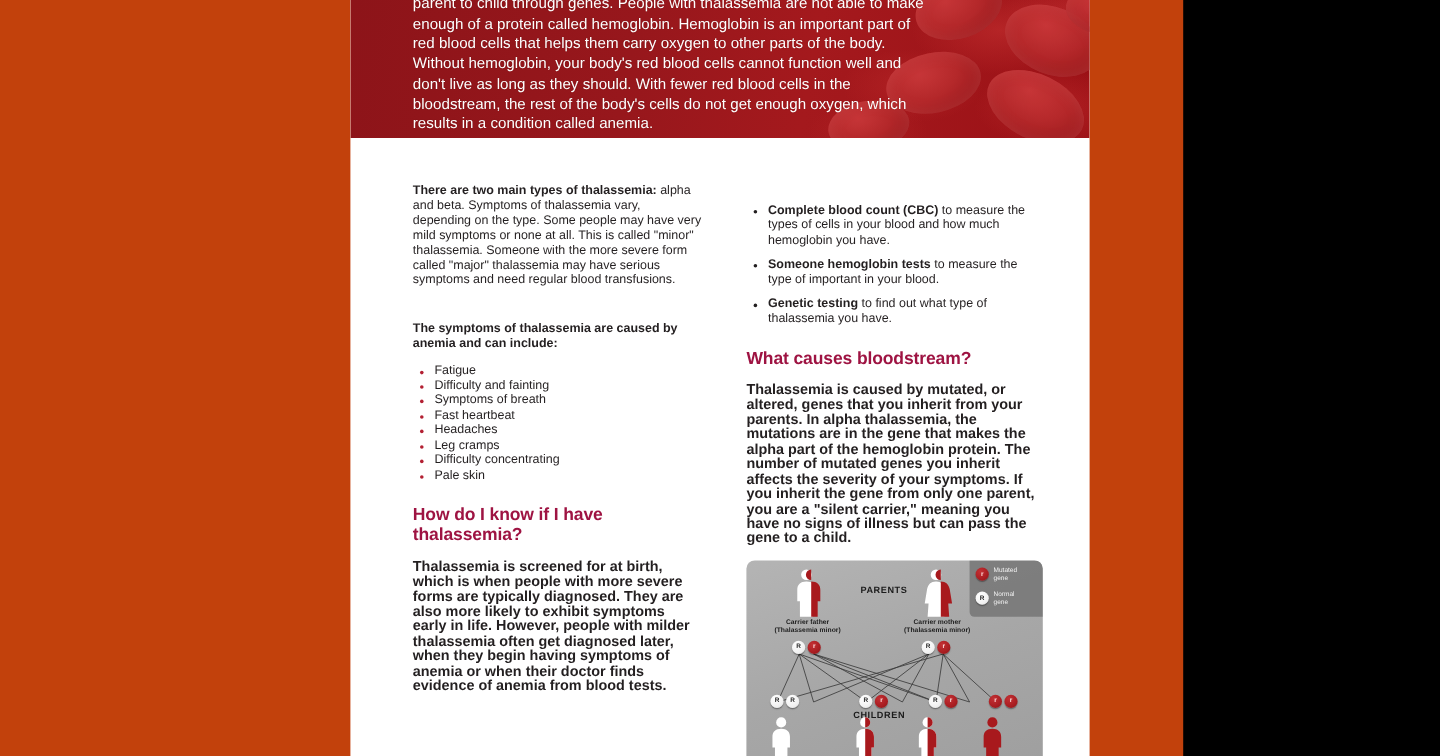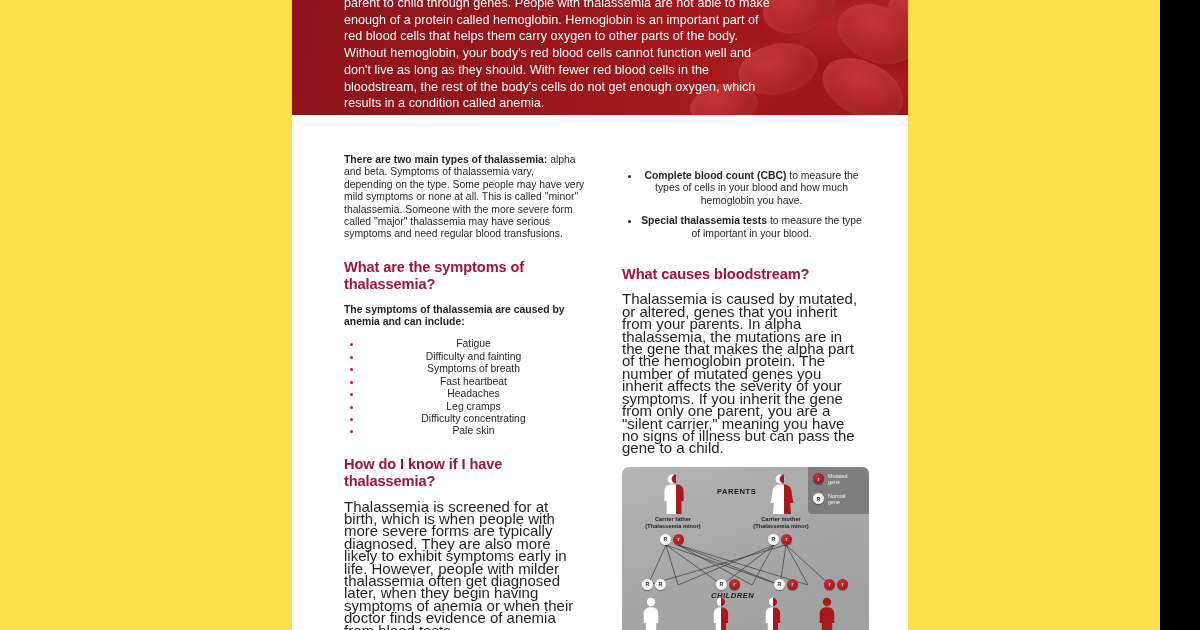--- a/index.html
+++ b/index.html
@@ -4,22 +4,22 @@
 <style>
   * { box-sizing: border-box; margin: 0; padding: 0; }
   html, body {
     width: 1200px; height: 630px;
     background: #000;
     font-family: "Liberation Sans", sans-serif;
     overflow: hidden;
   }
   #stage {
     position: relative;
-    width: 1160px; height: 630px;
-    background: #fde047;
+    width: 986px; height: 630px;
+    background: #c2410c;
   }
 
   
   #page {
     position: absolute;
     left: 292px; top: 0;
     width: 616px; height: 630px;
     background: #ffffff;
     overflow: hidden;
   }
@@ -79,32 +79,33 @@
 
   h2.heading {
     color: #9e1342;
     font-size: 14.6px;
     line-height: 17.4px;
     font-weight: bold;
     letter-spacing: -.1px;
   }
 
   p.para {
-    font-size: 15px;
+    font-size: 12px;
     line-height: 12.4px;
     color: #231f20;
+    font-weight: bold;
   }
   p.intro {
     font-size: 10.4px;
     line-height: 12.4px;
     color: #231f20;
     font-weight: bold;
   }
 
-  ul.bullets { list-style: none; text-align: center; }
+  ul.bullets { list-style: none; }
   ul.bullets li {
     position: relative;
     padding-left: 18px;
     font-size: 10.4px;
     line-height: 12.4px;
     color: #231f20;
   }
   ul.bullets li::before {
     content: "";
     position: absolute;
@@ -210,21 +211,20 @@
     </div>
 
     <div id="body">
 
       <div class="col" id="col-left">
 
         <p class="lead"><b>There are two main types of thalassemia:</b><span> alpha and beta. Symptoms of thalassemia vary, depending on the type. Some people may have very mild symptoms or none at all. This is called "minor" thalassemia. Someone with the more severe form called "major" thalassemia may have serious symptoms and need regular blood transfusions.</span></p>
 
         <div class="sp18"></div>
 
-        <h2 class="heading">What are the symptoms of thalassemia?</h2>
 
         <div class="sp10"></div>
 
         <p class="intro">The symptoms of thalassemia are caused by anemia and can include:</p>
 
         <div class="sp10"></div>
 
         <ul class="bullets red-bullets">
           <li>Fatigue</li>
           <li>Difficulty and fainting</li>
@@ -245,21 +245,22 @@
         <p class="para">Thalassemia is screened for at birth, which is when people with more severe forms are typically diagnosed. They are also more likely to exhibit symptoms early in life. However, people with milder thalassemia often get diagnosed later, when they begin having symptoms of anemia or when their doctor finds evidence of anemia from blood tests.</p>
       </div>
 
       <div class="col" id="col-right">
 
 
         <div class="sp16"></div>
 
         <ul class="bullets dark-bullets">
           <li style="margin-bottom:8px;"><b>Complete blood count (CBC)</b><span> to measure the types of cells in your blood and how much hemoglobin you have.</span></li>
-          <li style="margin-bottom:8px;"><b>Special thalassemia tests</b><span> to measure the type of important in your blood.</span></li>
+          <li style="margin-bottom:8px;"><b>Someone hemoglobin tests</b><span> to measure the type of important in your blood.</span></li>
+          <li><b>Genetic testing</b><span> to find out what type of thalassemia you have.</span></li>
         </ul>
 
         <div class="sp18"></div>
 
         <h2 class="heading">What causes bloodstream?</h2>
 
         <div class="sp10"></div>
 
         <p class="para">Thalassemia is caused by mutated, or altered, genes that you inherit from your parents. In alpha thalassemia, the mutations are in the gene that makes the alpha part of the hemoglobin protein. The number of mutated genes you inherit affects the severity of your symptoms. If you inherit the gene from only one parent, you are a "silent carrier," meaning you have no signs of illness but can pass the gene to a child.</p>
 
@@ -341,21 +342,21 @@
           </div>
           <div class="gene-pair" style="left:152px; top:112px;">
             <div class="gene norm">R</div>
             <div class="gene mut">r</div>
           </div>
           <div class="gene-pair" style="left:202px; top:112px;">
             <div class="gene mut">r</div>
             <div class="gene mut">r</div>
           </div>
 
-          <div class="dtitle" style="left:89px; top:124px;font-style:italic;">CHILDREN</div>
+          <div class="dtitle" style="left:89px; top:124px;">CHILDREN</div>
 
           <svg class="person" style="left:16px; top:130px;" width="28" height="40" viewBox="0 0 28 40">
             <circle cx="13" cy="5" r="4.2" fill="#fff"></circle>
             <path d="M13 10.2c-4.8 0-7.3 2.5-7.3 6.7v9.1h2.1V38h10.4V26h2.1v-9.1c0-4.2-2.5-6.7-7.3-6.7z" fill="#fff"></path>
           </svg>
           <svg class="person" style="left:86px; top:130px;" width="28" height="40" viewBox="0 0 28 40">
             <circle cx="13" cy="5" r="4.2" fill="#fff"></circle>
             <path d="M13 10.2c-4.8 0-7.3 2.5-7.3 6.7v9.1h2.1V38h10.4V26h2.1v-9.1c0-4.2-2.5-6.7-7.3-6.7z" fill="#fff"></path>
             <g>
               <path d="M13 0.8a4.2 4.2 0 0 1 0 8.4z" fill="#a8191d"></path>

